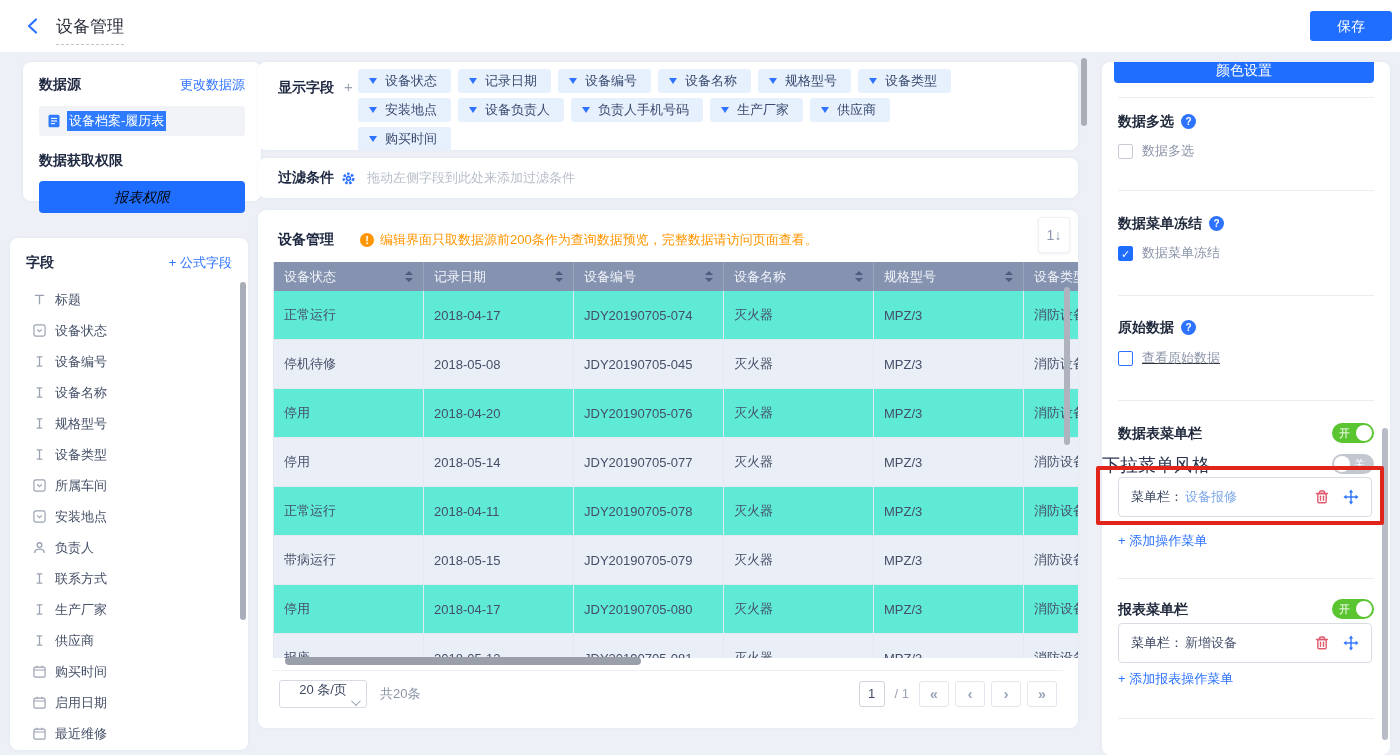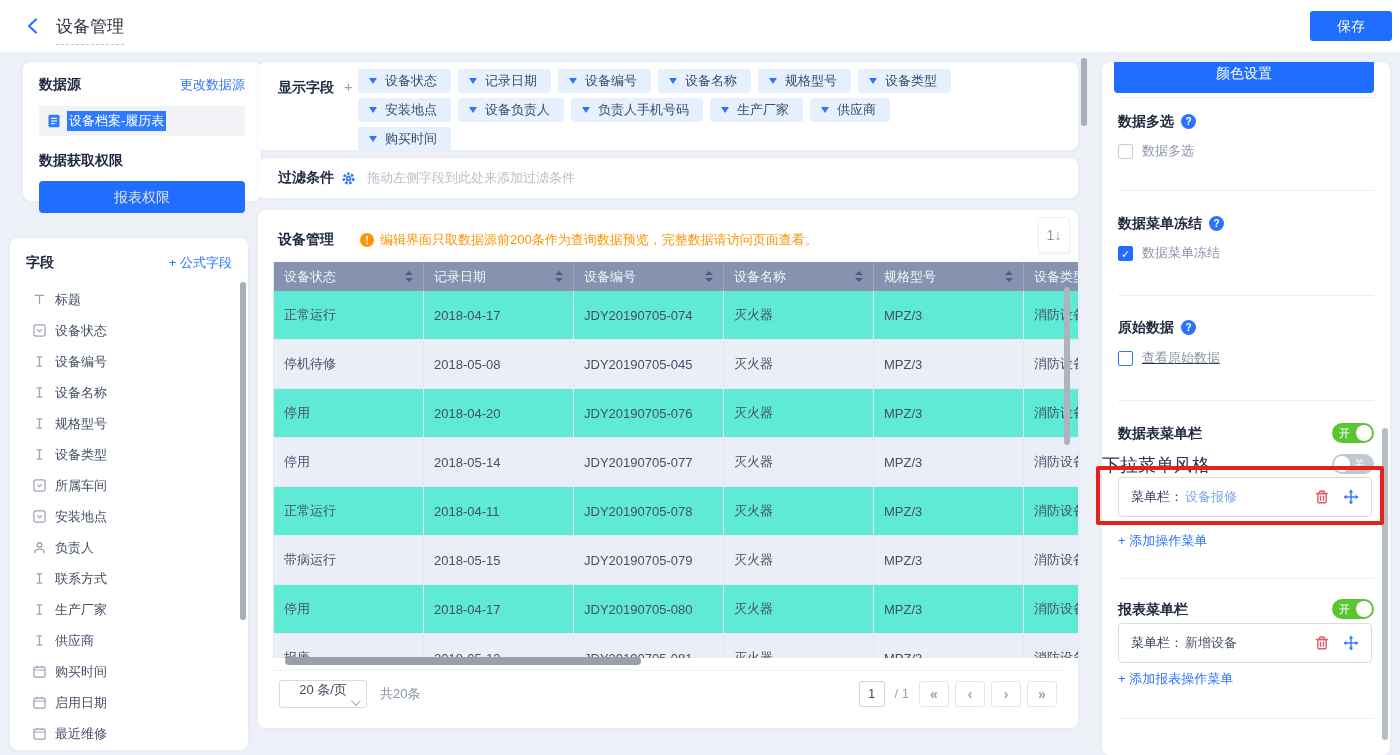--- a/index.html
+++ b/index.html
@@ -20,21 +20,21 @@
   #save-btn { position:absolute; right:8px; top:11px; width:82px; height:30px; background:var(--accent,#1f6eff); color:#fff; border:none; border-radius:3px; font-size:14px; text-align:center; line-height:30px; cursor:pointer; }
 
   
   #card-datasource { left:23px; top:62px; width:238px; height:139px; padding:14px 16px; }
   .panel-head { display:flex; justify-content:space-between; align-items:center; }
   .h-bold { font-size:14px; font-weight:bold; color:#1d2740; }
   .link-blue { font-size:13px; color:#2e73ff; cursor:pointer; }
   #datasource-item { margin-top:12px; height:30px; background:#f1f3f7; border-radius:3px; display:flex; align-items:center; padding:0 8px; gap:6px; cursor:pointer; }
   #datasource-item .ds-label { font-size:13px; background:#2f7bff; color:#fff; padding:1px 2px; }
   #perm-heading { margin-top:16px; }
-  #perm-btn { margin-top:11px; width:100%; height:32px; background:var(--accent,#1f6eff); color:#e5e5e5; border:none; border-radius:4px; font-size:14px; line-height:32px; text-align:center; cursor:pointer; }
+  #perm-btn { margin-top:11px; width:100%; height:32px; background:var(--accent,#1f6eff); color:#000000; border:none; border-radius:4px; font-size:14px; line-height:32px; text-align:center; cursor:pointer;font-style:italic; }
 
   #card-fields { left:10px; top:238px; width:238px; height:512px; padding:16px; overflow:hidden; }
   #field-list { margin-top:12px; }
   .field-item { height:31px; display:flex; align-items:center; gap:9px; padding-left:6px; cursor:grab; }
   .field-item .f-icon { width:14px; height:14px; display:inline-flex; align-items:center; justify-content:center; color:#9aa2b2; font-size:12px; font-family:"Liberation Serif","DejaVu Serif",serif; font-weight:bold; }
   .field-item .f-label { font-size:13px; color:#444f66; }
   .vscroll { position:absolute; width:6px; border-radius:3px; background:#a9aeb9; }
   #fields-scroll { right:2px; top:44px; height:338px; }
 
   
@@ -81,21 +81,21 @@
   #pg-right { margin-left:auto; display:flex; align-items:center; gap:6px; }
   #page-input { width:26px; height:26px; border:1px solid #cfd4dd; border-radius:3px; font-size:13px; color:#3f4a61; text-align:center; line-height:24px; }
   #page-of { font-size:13px; color:#9aa2b2; margin:0 4px; }
   .pg-btn { width:30px; height:26px; border:1px solid #e3e6ec; border-radius:3px; background:#fff; color:#97a2b8; font-size:14px; text-align:center; line-height:24px; cursor:pointer; font-weight:bold; }
   .pg-first::before { content:"\00AB"; } .pg-prev::before { content:"\2039"; }
   .pg-next::before { content:"\203A"; } .pg-last::before { content:"\00BB"; }
   #mid-scroll { left:1081px; top:58px; height:68px; z-index:4; }
 
   
   #card-settings { left:1102px; top:62px; width:288px; height:693px; overflow:hidden; }
-  #color-btn { position:absolute; left:12px; right:16px; top:-9px; height:40px; background:var(--accent,#1f6eff); color:#fff; border:none; border-radius:4px; font-size:14px; text-align:center; line-height:34px; cursor:pointer; overflow:hidden; }
+  #color-btn { position:absolute; left:12px; right:16px; top:-9px; height:30px; background:var(--accent,#1f6eff); color:#fff; border:none; border-radius:4px; font-size:14px; text-align:center; line-height:34px; cursor:pointer; overflow:hidden; }
   .divider { position:absolute; left:16px; right:16px; height:1px; background:#ededf1; }
   .set-heading { position:absolute; left:16px; display:flex; align-items:center; gap:7px; font-size:14px; font-weight:bold; color:#202a3c; line-height:18px; }
   .q-icon { width:15px; height:15px; border-radius:50%; background:#2e73ff; color:#fff; font-size:10px; font-weight:bold; text-align:center; line-height:15px; cursor:pointer; }
   .cb-row { position:absolute; left:16px; display:flex; align-items:center; gap:9px; cursor:pointer; }
   .cb { width:15px; height:15px; border-radius:2px; background:#fff; border:1px solid #c6cbd4; flex:none; }
   .cb.blue-border { border-color:#2e73ff; }
   .cb.checked { background:#1f6eff; border-color:#1f6eff; color:#fff; font-size:11px; text-align:center; line-height:15px; }
   .cb-label { font-size:13px; color:#8a93a8; }
   .toggle { position:absolute; right:16px; width:42px; height:20px; border-radius:10px; display:flex; align-items:center; cursor:pointer; }
   .toggle.on { background:var(--toggle-on,#5bc531); }

